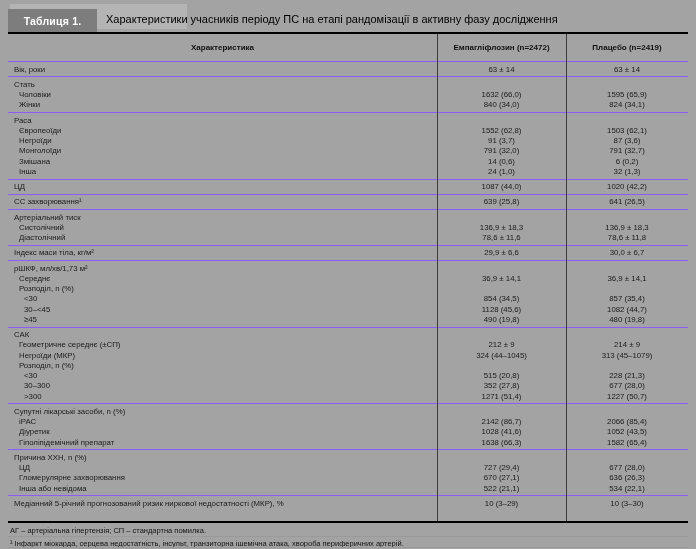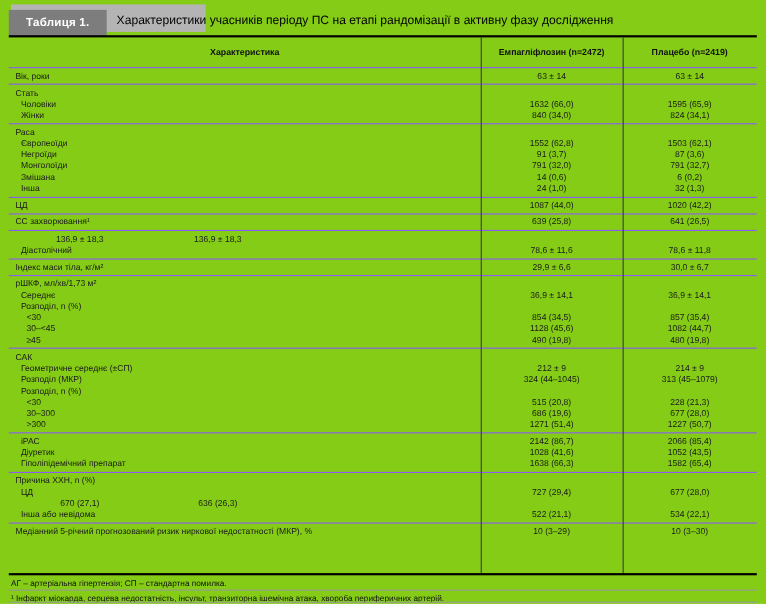--- a/index.html
+++ b/index.html
@@ -1,17 +1,17 @@
 <!DOCTYPE html>
 <html><head>
 <meta charset="utf-8">
 <style>
   html,body{margin:0;padding:0;background:#ffffff;}
   #app{
-    position:relative;width:696px;height:549px;background:#84cc16;
+    position:relative;width:696px;height:549px;background:#a3a3a3;
     font-family:"Liberation Sans","DejaVu Sans",sans-serif;color:#1a1a1a;overflow:hidden;
   }
   
   .strip{position:absolute;left:10px;top:4px;width:177px;height:25px;background:#b4b4b4;}
   .badge{
     position:absolute;left:8px;top:9px;width:89px;height:24px;background:#7d7d7d;
     color:#ffffff;font-weight:bold;font-size:10.5px;
     display:flex;align-items:center;justify-content:center;letter-spacing:.2px;
   }
   .title{position:absolute;left:106px;top:13px;width:580px;font-size:11px;color:#000000;}
@@ -121,20 +121,26 @@
       </div>
       <div class="tgroup">
         <div class="tr">
           <div class="c1" style="padding-left: 6px;">СС захворювання¹</div>
           <div class="c2">639 (25,8)</div>
           <div class="c3">641 (26,5)</div>
         </div>
       </div>
       <div class="tgroup">
         <div class="tr">
+          <div class="c1" style="padding-left: 6px;">Артеріальний тиск</div>
+          <div class="c2"></div>
+          <div class="c3"></div>
+        </div>
+        <div class="tr">
+          <div class="c1" style="padding-left: 11px;">Систолічний</div>
           <div class="c2">136,9 ± 18,3</div>
           <div class="c3">136,9 ± 18,3</div>
         </div>
         <div class="tr">
           <div class="c1" style="padding-left: 11px;">Діастолічний</div>
           <div class="c2">78,6 ± 11,6</div>
           <div class="c3">78,6 ± 11,8</div>
         </div>
       </div>
       <div class="tgroup">
@@ -181,47 +187,52 @@
           <div class="c1" style="padding-left: 6px;">САК</div>
           <div class="c2"></div>
           <div class="c3"></div>
         </div>
         <div class="tr">
           <div class="c1" style="padding-left: 11px;">Геометричне середнє (±СП)</div>
           <div class="c2">212 ± 9</div>
           <div class="c3">214 ± 9</div>
         </div>
         <div class="tr">
-          <div class="c1" style="padding-left: 11px;">Розподіл (МКР)</div>
+          <div class="c1" style="padding-left: 11px;">Негроїди (МКР)</div>
           <div class="c2">324 (44–1045)</div>
           <div class="c3">313 (45–1079)</div>
         </div>
         <div class="tr">
           <div class="c1" style="padding-left: 11px;">Розподіл, n (%)</div>
           <div class="c2"></div>
           <div class="c3"></div>
         </div>
         <div class="tr">
           <div class="c1" style="padding-left: 16px;">&lt;30</div>
           <div class="c2">515 (20,8)</div>
           <div class="c3">228 (21,3)</div>
         </div>
         <div class="tr">
           <div class="c1" style="padding-left: 16px;">30–300</div>
-          <div class="c2">686 (19,6)</div>
+          <div class="c2">352 (27,8)</div>
           <div class="c3">677 (28,0)</div>
         </div>
         <div class="tr">
           <div class="c1" style="padding-left: 16px;">&gt;300</div>
           <div class="c2">1271 (51,4)</div>
           <div class="c3">1227 (50,7)</div>
         </div>
       </div>
       <div class="tgroup">
         <div class="tr">
+          <div class="c1" style="padding-left: 6px;">Супутні лікарські засоби, n (%)</div>
+          <div class="c2"></div>
+          <div class="c3"></div>
+        </div>
+        <div class="tr">
           <div class="c1" style="padding-left: 11px;">іРАС</div>
           <div class="c2">2142 (86,7)</div>
           <div class="c3">2066 (85,4)</div>
         </div>
         <div class="tr">
           <div class="c1" style="padding-left: 11px;">Діуретик</div>
           <div class="c2">1028 (41,6)</div>
           <div class="c3">1052 (43,5)</div>
         </div>
         <div class="tr">
@@ -235,20 +246,21 @@
           <div class="c1" style="padding-left: 6px;">Причина ХХН, n (%)</div>
           <div class="c2"></div>
           <div class="c3"></div>
         </div>
         <div class="tr">
           <div class="c1" style="padding-left: 11px;">ЦД</div>
           <div class="c2">727 (29,4)</div>
           <div class="c3">677 (28,0)</div>
         </div>
         <div class="tr">
+          <div class="c1" style="padding-left: 11px;">Гломерулярне захворювання</div>
           <div class="c2">670 (27,1)</div>
           <div class="c3">636 (26,3)</div>
         </div>
         <div class="tr">
           <div class="c1" style="padding-left: 11px;">Інша або невідома</div>
           <div class="c2">522 (21,1)</div>
           <div class="c3">534 (22,1)</div>
         </div>
       </div>
       <div class="tgroup">

